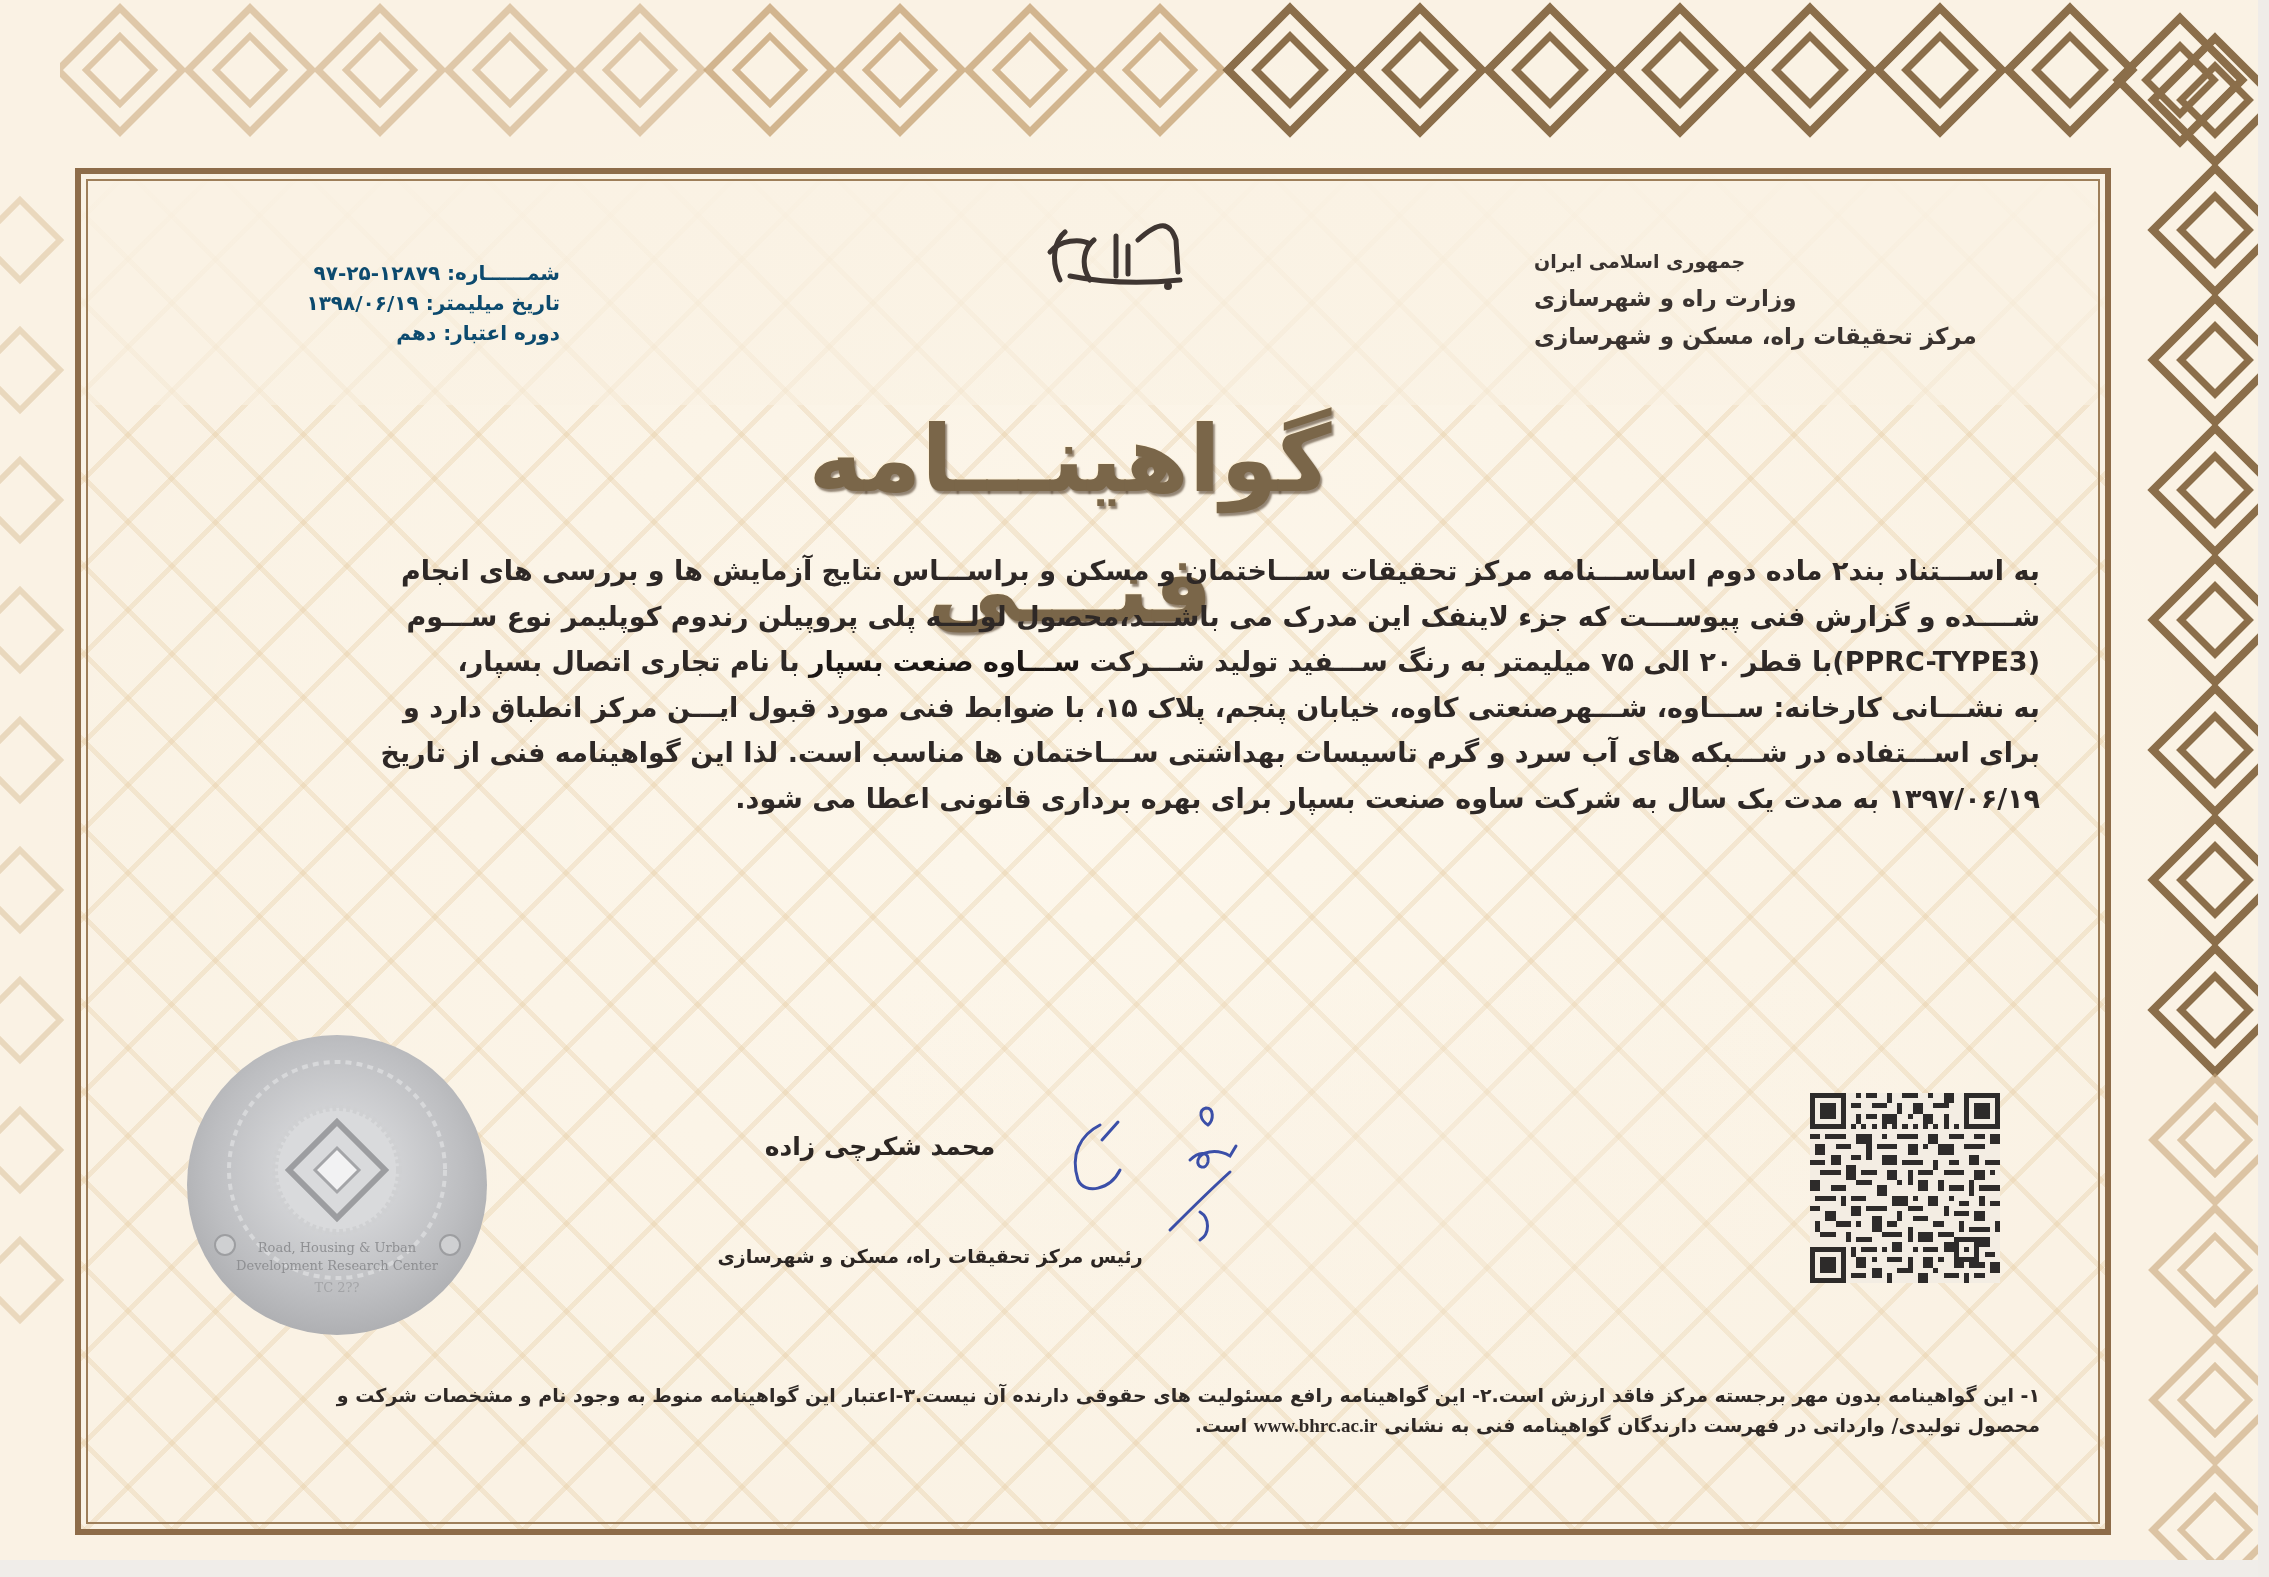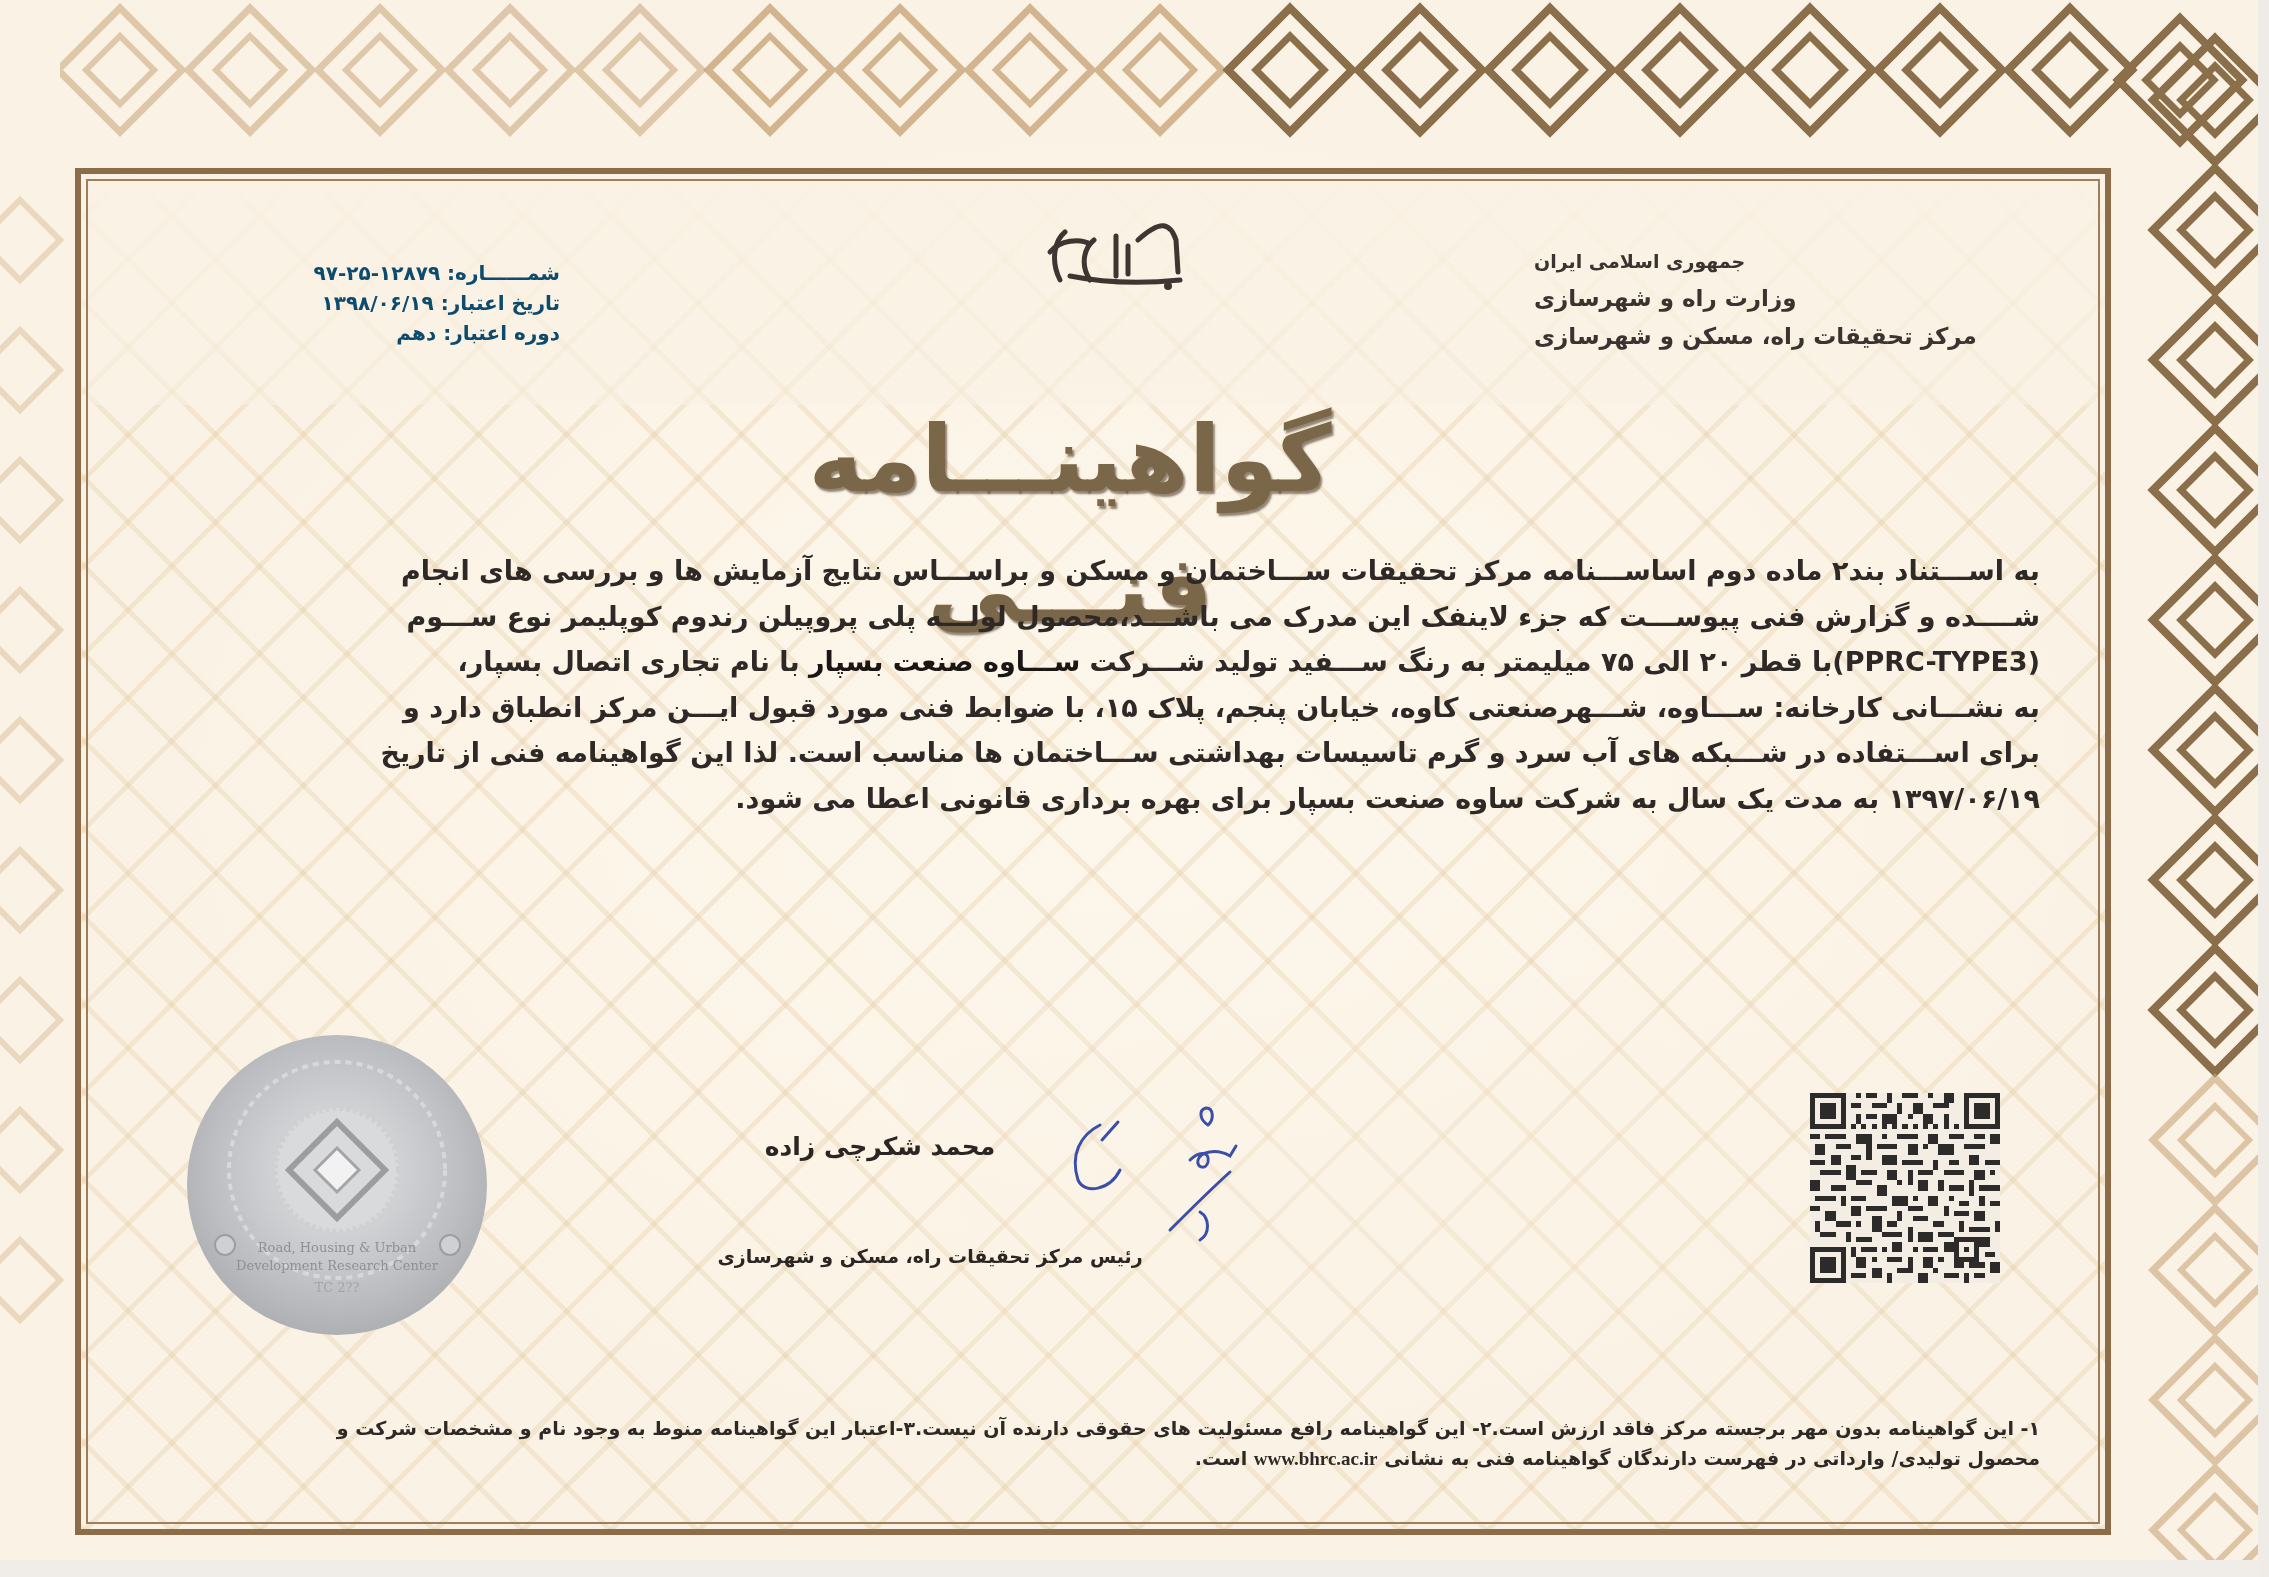--- a/index.html
+++ b/index.html
@@ -97,21 +97,21 @@
   }
   .signer-title {
     position:absolute; left:600px; top:1245px; width:660px; text-align:center; direction:rtl;
     font-weight:bold; font-size:19px; color:#2c2623;
   }
   .qr {
     position:absolute; left:1810px; top:1093px; width:190px; height:190px; background:#f3ede3;
   }
   .footer {
     position:absolute; left:160px; top:1380px; width:1880px; direction:rtl; text-align:right;
-    font-weight:bold; font-size:19px; line-height:30px; color:#2f2926;margin-top:33px;
+    font-weight:bold; font-size:19px; line-height:30px; color:#2f2926;
   }
   .footer .line { display:block; white-space:nowrap; }
   .scan-edge-bottom {
     position:absolute; left:0; top:1560px; width:2269px; height:17px; background:#f0ede9;
   }
   .scan-edge-right {
     position:absolute; left:2258px; top:0; width:11px; height:1577px; background:#efece8;
   }
 </style>
 </head>
@@ -228,21 +228,21 @@
   <div class="l2">وزارت راه و شهرسازی</div>
   <div class="l3">مرکز تحقیقات راه، مسکن و شهرسازی</div>
 </div>
 
 <div class="header-left">
   <div class="row">
     <span>شمــــــاره:</span>
     <span>۱۲۸۷۹-۲۵-۹۷</span>
   </div>
   <div class="row">
-    <span>تاریخ اعتبار:</span>
+    <span>تاریخ میلیمتر:</span>
     <span>۱۳۹۸/۰۶/۱۹</span>
   </div>
   <div class="row">
     <span>دوره اعتبار:</span>
     <span>دهم</span>
   </div>
 </div>
 
 <div class="title">گواهینـــامه فنـــی</div>
 

